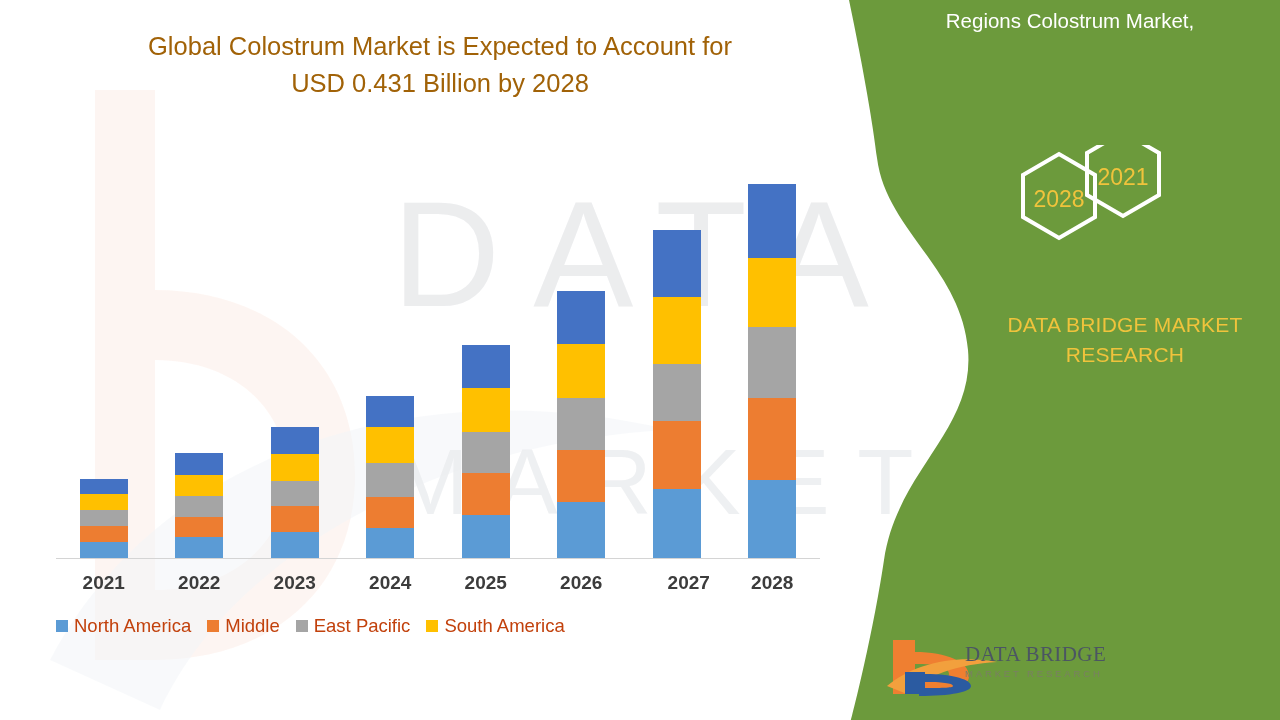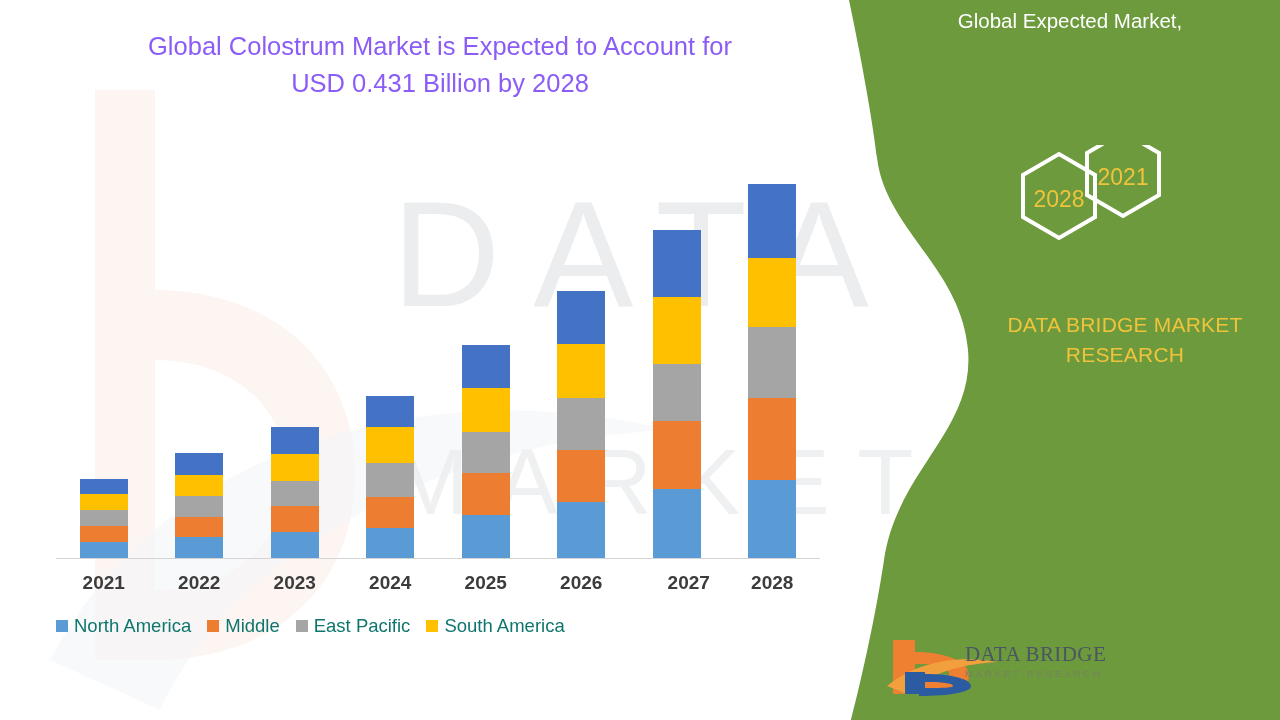--- a/index.html
+++ b/index.html
@@ -27,21 +27,21 @@
   .wm-b{
     position:absolute;left:55px;top:60px;width:330px;height:640px;
     opacity:.55;
   }
   .wm-swoosh{position:absolute;left:40px;top:330px;width:640px;height:390px;opacity:.5;}
 
   
   .main-title{
     position:absolute;left:120px;top:28px;width:640px;
     text-align:center;
-    color:#8b5cf6;
+    color:#a16207;
     font-size:25.5px;
     line-height:37px;
     font-weight:400;
   }
 
   
   .chart{position:absolute;left:0;top:0;width:860px;height:720px;}
   .plot{position:absolute;left:56px;top:120px;width:764px;height:438px;}
   .axis-line{
     position:absolute;left:56px;top:558px;width:764px;height:1px;
@@ -61,21 +61,21 @@
     font-size:19px;color:#3c3c3c;font-weight:700;
     font-family:"Liberation Sans", sans-serif;
   }
 
   .legend{
     position:absolute;left:56px;top:615px;width:790px;
     display:flex;align-items:center;justify-content:flex-start;gap:0px;
   }
   .legend-item{display:flex;align-items:center;margin-right:16px;}
   .swatch{width:12px;height:12px;margin-right:6px;display:inline-block;}
-  .legend-label{font-size:18.5px;color:#0f766e;font-weight:400;white-space:nowrap;}
+  .legend-label{font-size:18.5px;color:#c2410c;font-weight:400;white-space:nowrap;}
 
   
   .green-panel{
     position:absolute;left:0;top:0;width:1280px;height:720px;
     pointer-events:none;
   }
   .panel-head{
     position:absolute;left:905px;top:6px;width:330px;
     text-align:center;color:#ffffff;font-size:20.5px;line-height:29px;
   }
@@ -225,21 +225,21 @@
 
   <svg class="green-panel" viewBox="0 0 1280 720">
     <path d="M849 0 L1280 0 L1280 720 L851 720
              C851 720 872 640 884 560
              C897 470 975 430 968 350
              C961 268 886 230 877 158
              C870 98 849 0 849 0 Z" fill="#6c9a3c"></path>
   </svg>
 
   <div class="panel-head">
-    <div>Global Expected Market,</div>
+    <div>Regions Colostrum Market,</div>
   </div>
 
   <svg class="hexwrap" viewBox="0 0 220 140">
     <polygon points="48,30 84,9 120,30 120,72 84,93 48,72" fill="none" stroke="#ffffff" stroke-width="4"></polygon>
     <text x="84" y="62" text-anchor="middle" font-size="23" fill="#f0c33c" font-family="Liberation Sans, sans-serif">2028</text>
     <polygon points="112,8 148,-13 184,8 184,50 148,71 112,50" fill="none" stroke="#ffffff" stroke-width="4"></polygon>
     <text x="148" y="40" text-anchor="middle" font-size="23" fill="#f0c33c" font-family="Liberation Sans, sans-serif">2021</text>
   </svg>
 
   <div class="brand">

